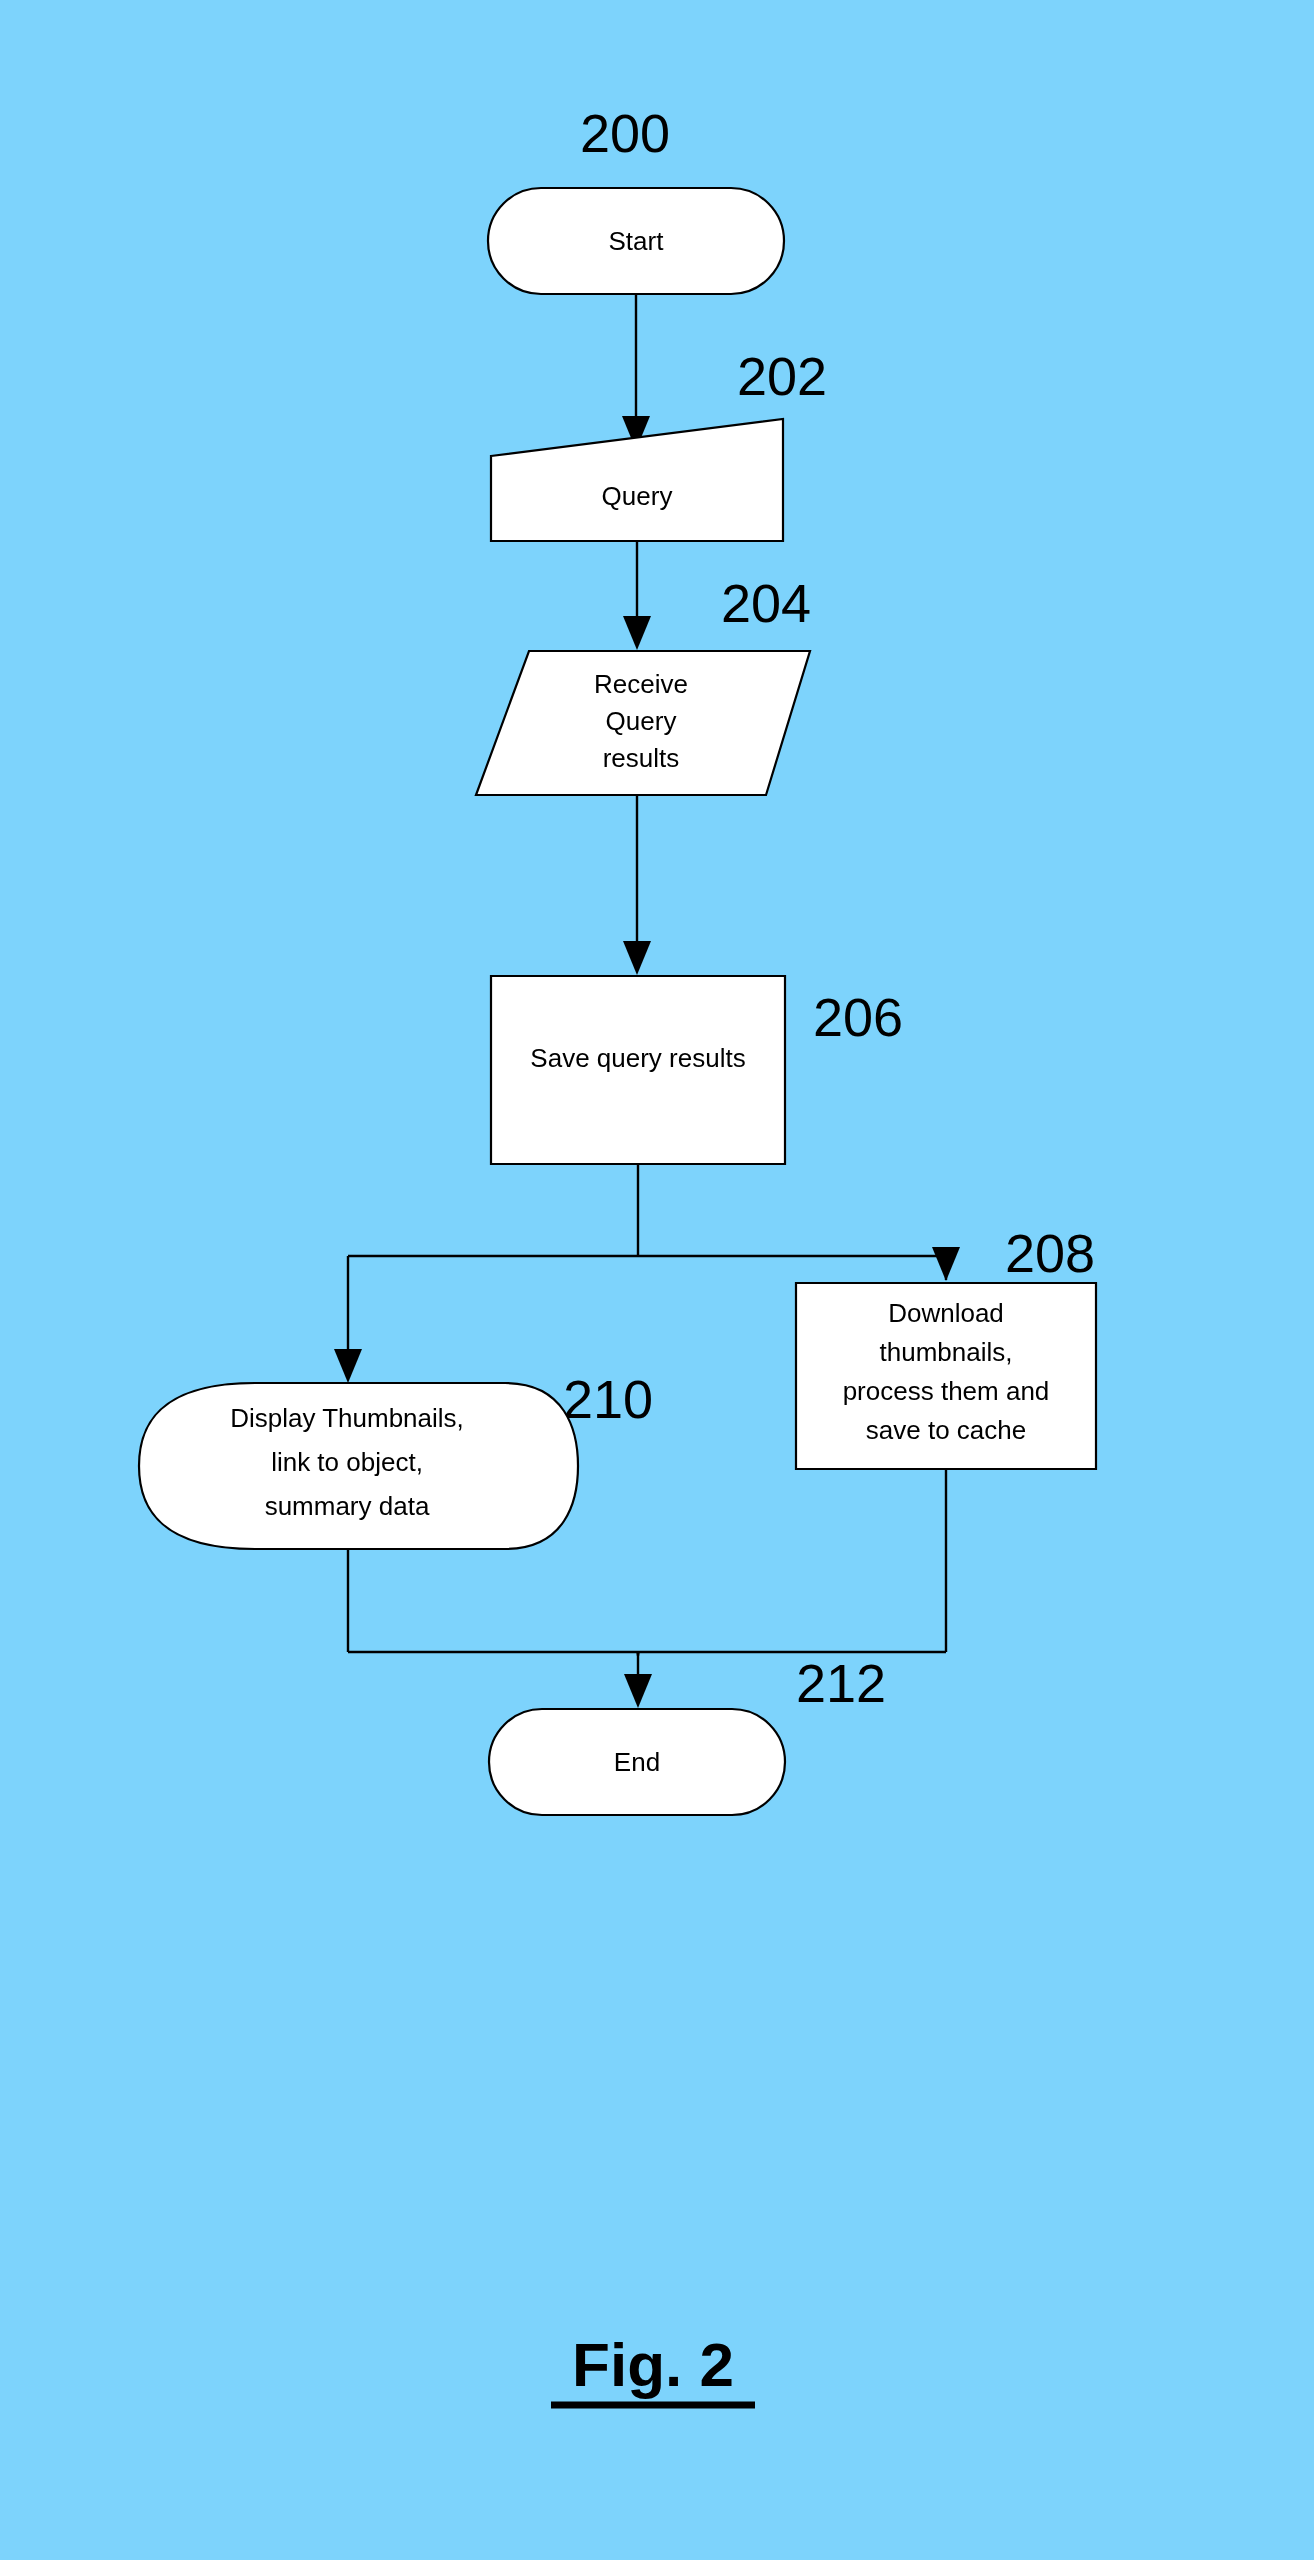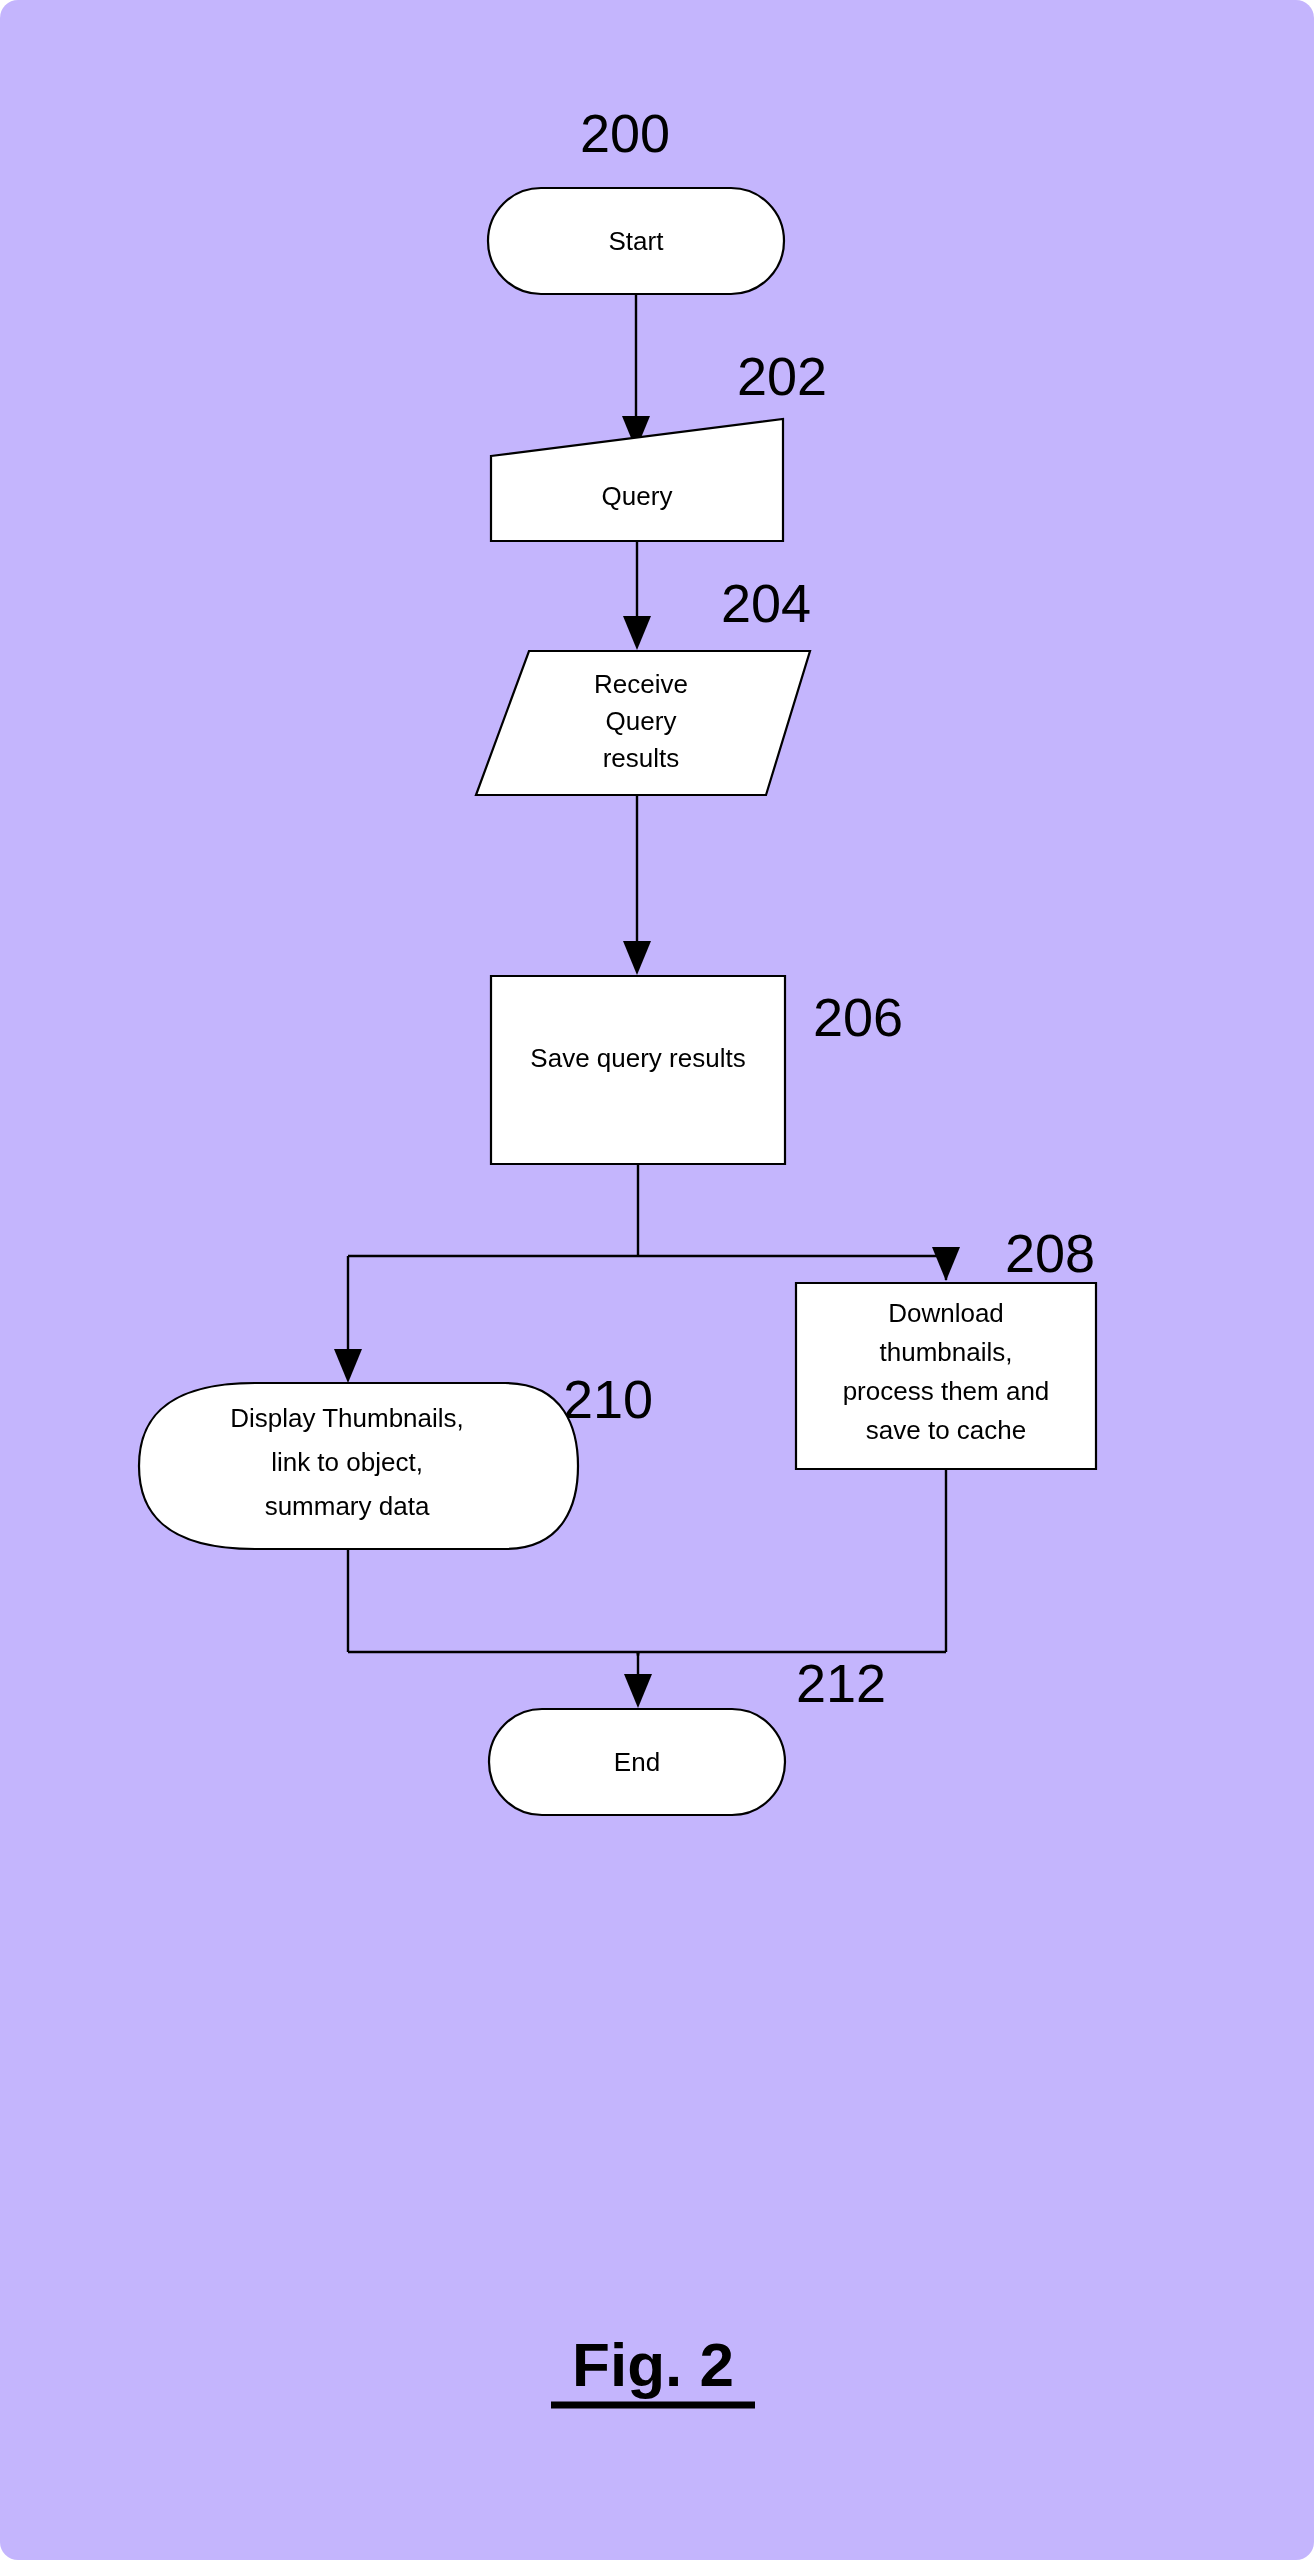--- a/index.html
+++ b/index.html
@@ -9,23 +9,22 @@
     background: #ffffff;
   }
   body {
     font-family: "Liberation Sans", sans-serif;
     color: #000000;
   }
   #page {
     position: relative;
     width: 1314px;
     height: 2560px;
-    background: #c4b5fd;
+    background: #7dd3fc;
     overflow: hidden;
-    border-radius: 18px;
   }
   #figure-svg {
     position: absolute;
     left: 0;
     top: 0;
     width: 1314px;
     height: 2560px;
   }
   .node-shape {
     fill: #ffffff;

